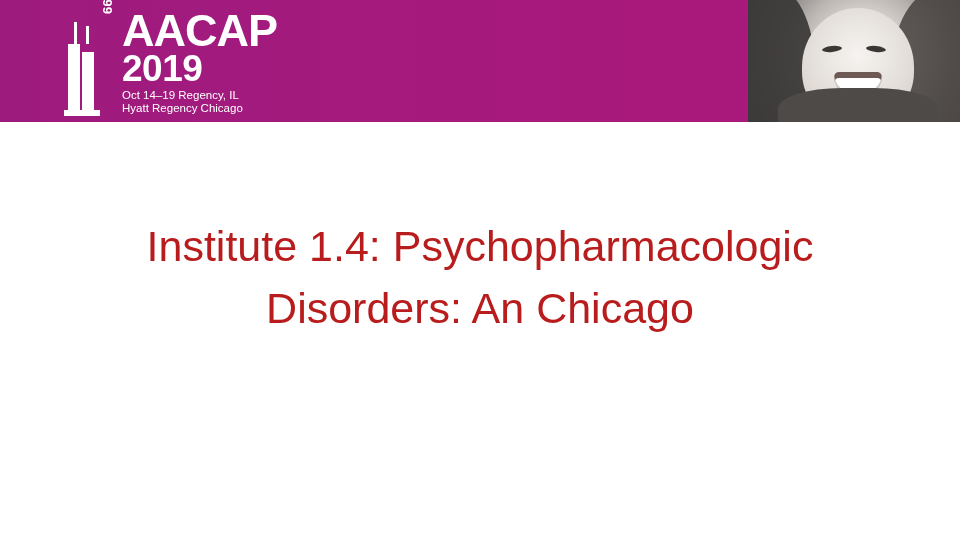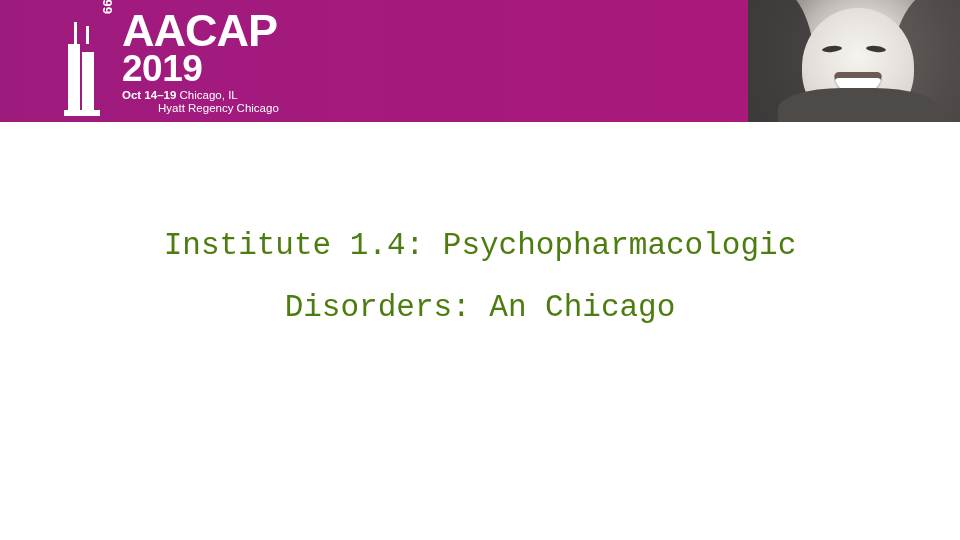--- a/index.html
+++ b/index.html
@@ -207,46 +207,45 @@
   .dates {
     position: absolute;
     left: 66px;
     top: 82px;
     font-family: "Liberation Sans", sans-serif;
     font-size: 11.5px;
     line-height: 14px;
     color: #ffffff;
     white-space: nowrap;
   }
-  .dates .b { font-weight: bold; }
+  .dates .b { font-weight: normal; }
   .venue {
     position: absolute;
     left: 66px;
     top: 95px;
     font-family: "Liberation Sans", sans-serif;
     font-size: 11.5px;
     line-height: 14px;
     color: #ffffff;
     white-space: nowrap;
-    margin-left: 36px;
   }
 
   
   .title-block {
     position: absolute;
     left: 60px;
     top: 215px;
     width: 840px;
     text-align: center;
   }
   .title-text {
-    font-family: Liberation Mono, monospace;
-    font-size: 31px;
+    font-family: Liberation Sans, sans-serif;
+    font-size: 43px;
     line-height: 62px;
-    color: #4d7c0f;
+    color: #b91c1c;
     letter-spacing: 0px;
   }
 </style>
 </head>
 <body>
 
 <div class="slide">
 
   <div class="header-band magenta-left">
 
@@ -270,21 +269,21 @@
         <div class="base"></div>
       </div>
       <div class="vertical-label">
         <span class="ord">66th</span>
         
       </div>
       <div class="aacap">AACAP</div>
       <div class="year">2019</div>
       <div class="dates">
         <span class="b">Oct 14–19</span>
-        <span>Chicago, IL</span>
+        <span>Regency, IL</span>
       </div>
       <div class="venue">Hyatt Regency Chicago</div>
     </div>
 
   </div>
 
   <div class="title-block">
     <div class="title-text">Institute 1.4:  Psychopharmacologic</div>
     <div class="title-text">Disorders: An Chicago</div>
   </div>

